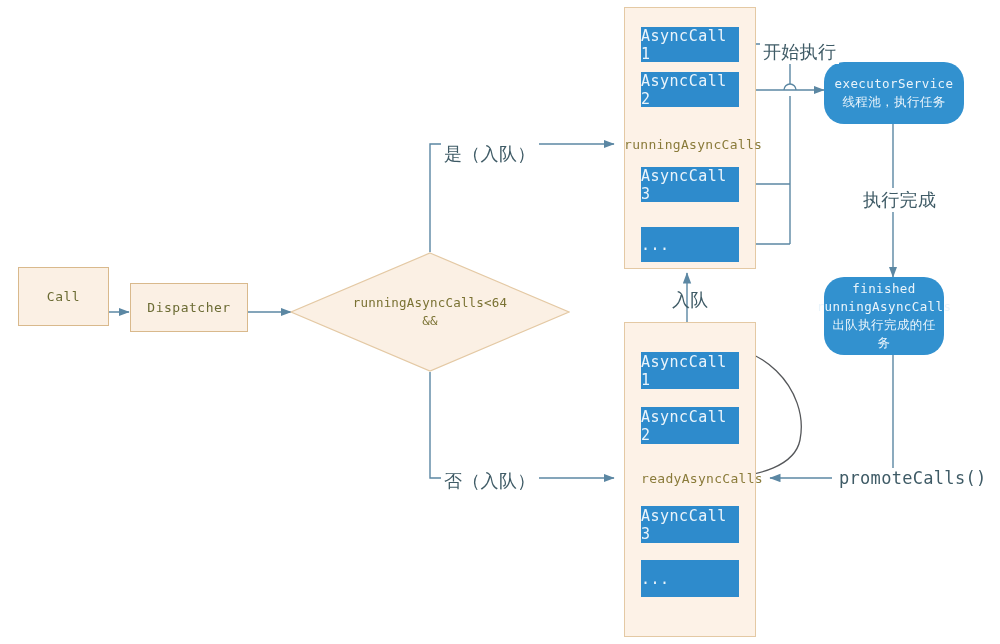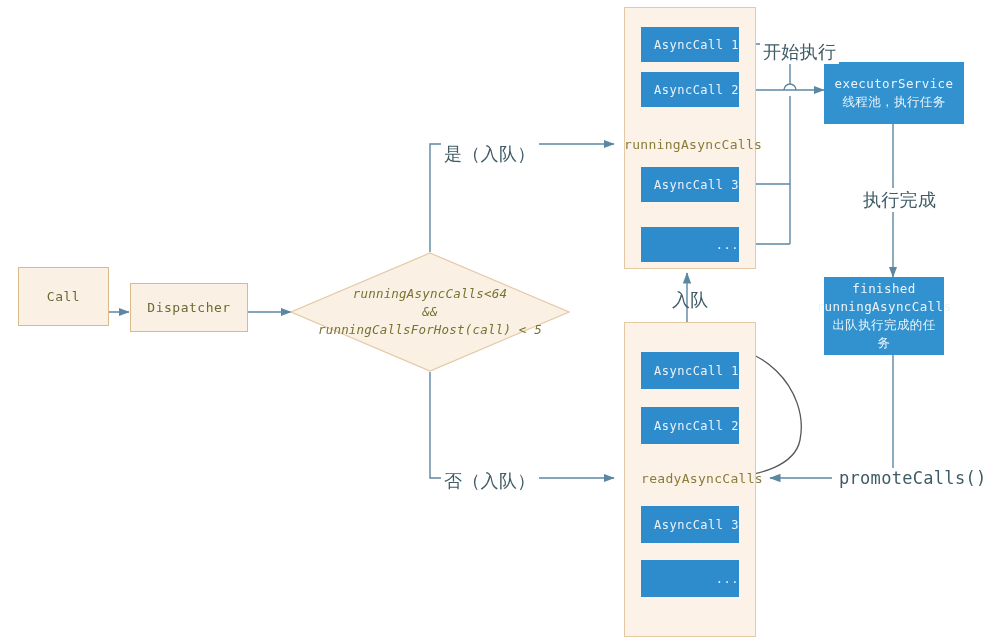--- a/index.html
+++ b/index.html
@@ -58,31 +58,32 @@
     letter-spacing: 0.3px;
   }
   
   .blue-box {
     position: absolute;
     box-sizing: border-box;
     background: #2e8bcc;
     color: #eaf4fb;
     display: flex;
     align-items: center;
-    justify-content: flex-end;
-    font-size: 12px;
+    justify-content: flex-start;
+    font-size: 15px;
     letter-spacing: 0.5px;
   }
   .blue-node {
     background: #3291cf;
     color: #eaf4fb;
     font-size: 12.5px;
     line-height: 1.45;
     letter-spacing: 0.4px;
     padding: 4px;
+    border-radius: 20px;
   }
   .diamond-wrap {
     position: absolute;
   }
   .diamond-text {
     position: absolute;
     left: 0;
     top: 0;
     width: 100%;
     height: 100%;
@@ -168,28 +169,27 @@
   </svg>
 
   <div class="node beige-box" style="left:18px; top:267px; width:91px; height:59px;">
     <span>Call</span>
   </div>
 
   <div class="node beige-box" style="left:130px; top:283px; width:118px; height:49px;">
     <span>Dispatcher</span>
   </div>
 
-  <div class="diamond-wrap" style="left:290px; top:252px; width:280px; height:120px;font-style:italic;">
+  <div class="diamond-wrap" style="left:290px; top:252px; width:280px; height:120px;">
     <svg width="280" height="120" viewBox="0 0 280 120" xmlns="http://www.w3.org/2000/svg">
       <polygon points="140,1 279,60 140,119 1,60" fill="#fbf0e4" stroke="#e4c9a4" stroke-width="1.2"></polygon>
     </svg>
     <div class="diamond-text">
       <span>runningAsyncCalls&lt;64</span>
       <span>&amp;&amp;</span>
-      <span>runningCallsForHost(call) &lt; 5</span>
     </div>
   </div>
 
   <div class="panel" style="left:624px; top:7px; width:132px; height:262px;"></div>
 
   <div class="blue-box" style="left:641px; top:27px; width:98px; height:35px;">
     <span>AsyncCall 1</span>
   </div>
   <div class="blue-box" style="left:641px; top:72px; width:98px; height:35px;">
     <span>AsyncCall 2</span>

